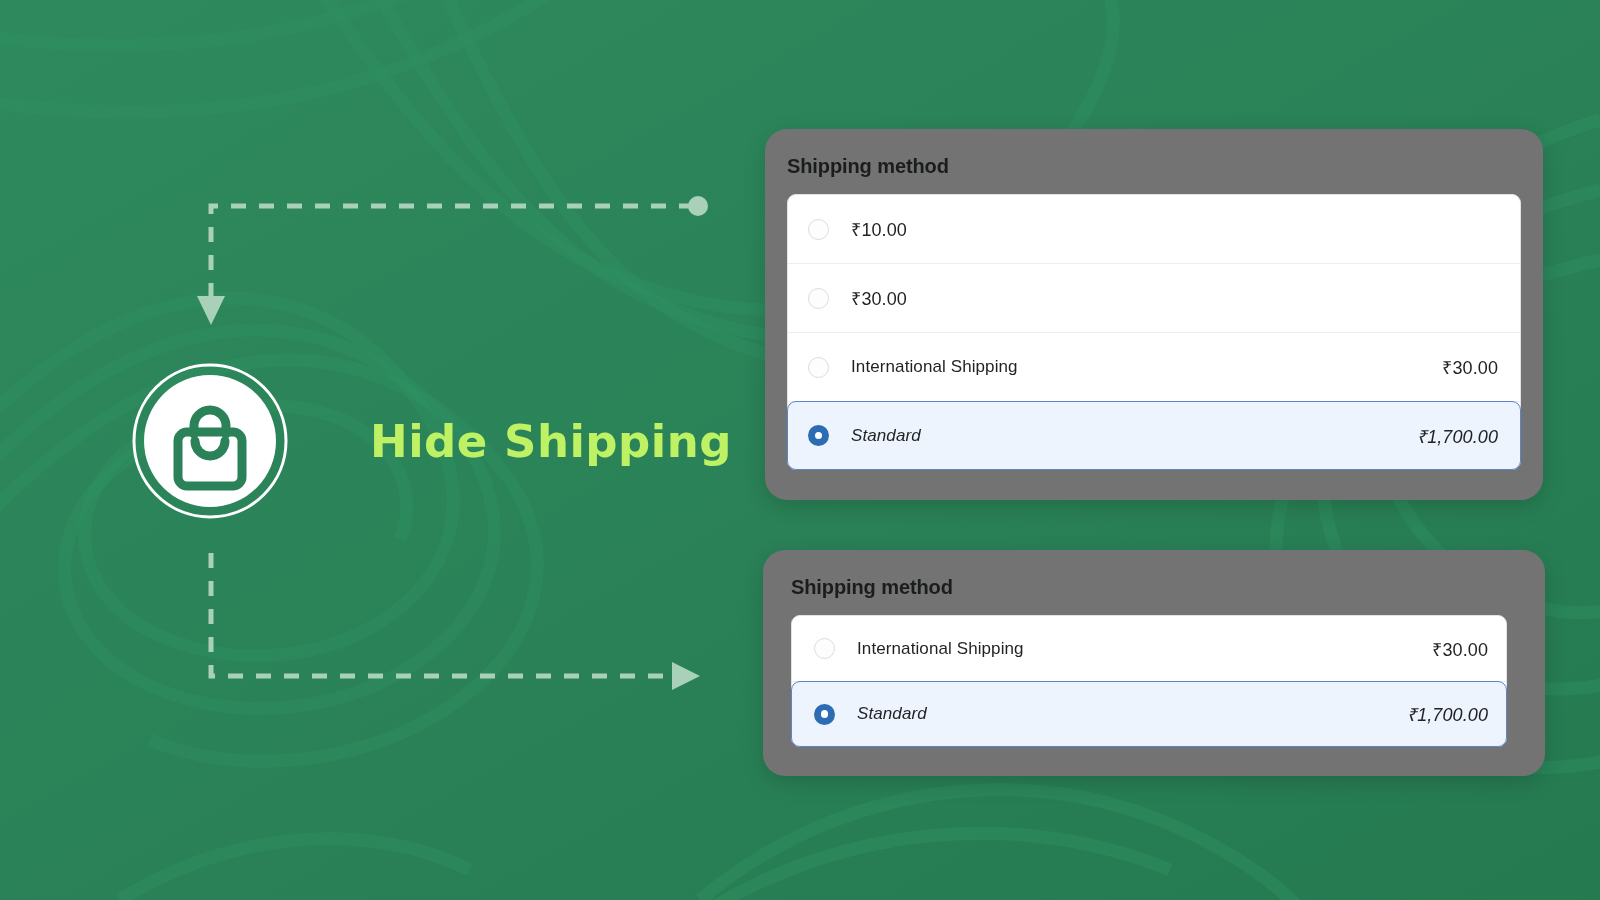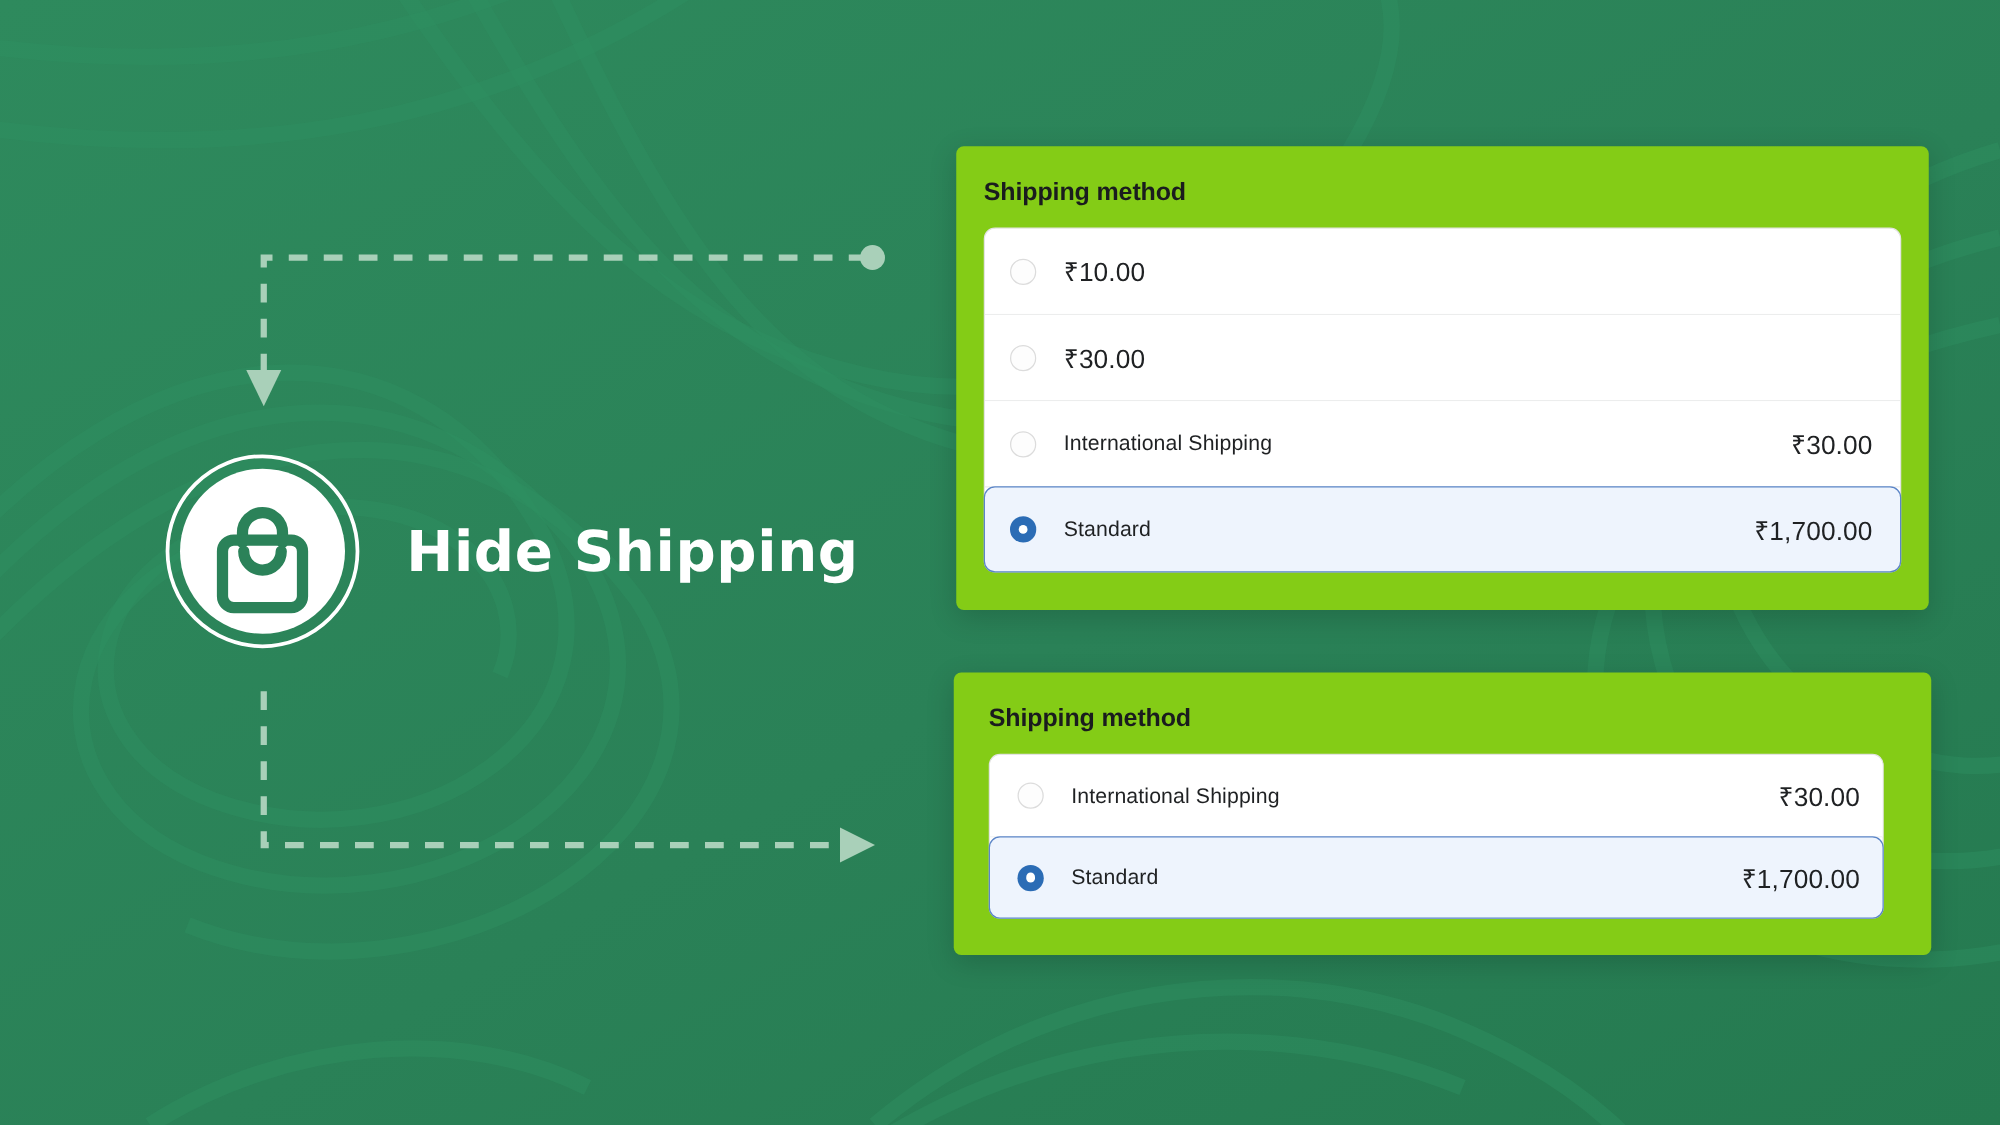--- a/index.html
+++ b/index.html
@@ -52,35 +52,37 @@
   }
 
   #brand-badge {
     width: 158px;
     height: 158px;
     flex: 0 0 158px;
     position: relative;
   }
 
   #brand-title {
-    color: #ffffff;
+    color: #bef264;
     font-size: 45px;
     font-weight: bold;
     letter-spacing: 0.5px;
     white-space: nowrap;
     font-family: "DejaVu Sans", sans-serif;
+    margin-left: 45px;
   }
 
   
   .card {
     position: absolute;
-    background: #84cc16;
-    border-radius: 6px;
+    background: #737373;
+    border-radius: 22px;
     box-shadow: 0 6px 22px rgba(0,0,0,0.16);
     z-index: 3;
+    margin-top: 12px;
   }
 
   #card-top {
     left: 765px;
     top: 117px;
     width: 778px;
     height: 371px;
     padding: 26px 22px 22px 22px;
   }
 
@@ -110,21 +112,21 @@
   .option-row {
     display: flex;
     align-items: center;
     height: 69px;
     padding: 0 22px 0 20px;
     border-bottom: 1px solid #eceded;
     background: #ffffff;
     position: relative;
   }
   .option-row:first-child { border-top-left-radius: 9px; border-top-right-radius: 9px; }
-  .option-row:last-child { border-bottom: none; border-bottom-left-radius: 9px; border-bottom-right-radius: 9px; }
+  .option-row:last-child { border-bottom: none; border-bottom-left-radius: 9px; border-bottom-right-radius: 9px; font-style: italic; }
 
   .option-row.selected {
     background: #eef4fd;
     border: 1px solid #5b85c7;
     border-radius: 9px;
     margin: -1px;
     z-index: 2;
   }
 
   .radio {
@@ -154,21 +156,21 @@
   }
 
   .option-label {
     font-size: 17px;
     color: #1f2123;
     flex: 1 1 auto;
     letter-spacing: 0.1px;
   }
 
   .option-price {
-    font-size: 21px;
+    font-size: 18px;
     color: #1f2123;
     text-align: left;
     white-space: nowrap;
     letter-spacing: 0.1px;
   }
 
   #card-bottom .option-row { height: 66px; padding-left: 22px; padding-right: 18px; }
   #card-bottom .option-label { font-size: 17px; }
 </style>
 </head>

